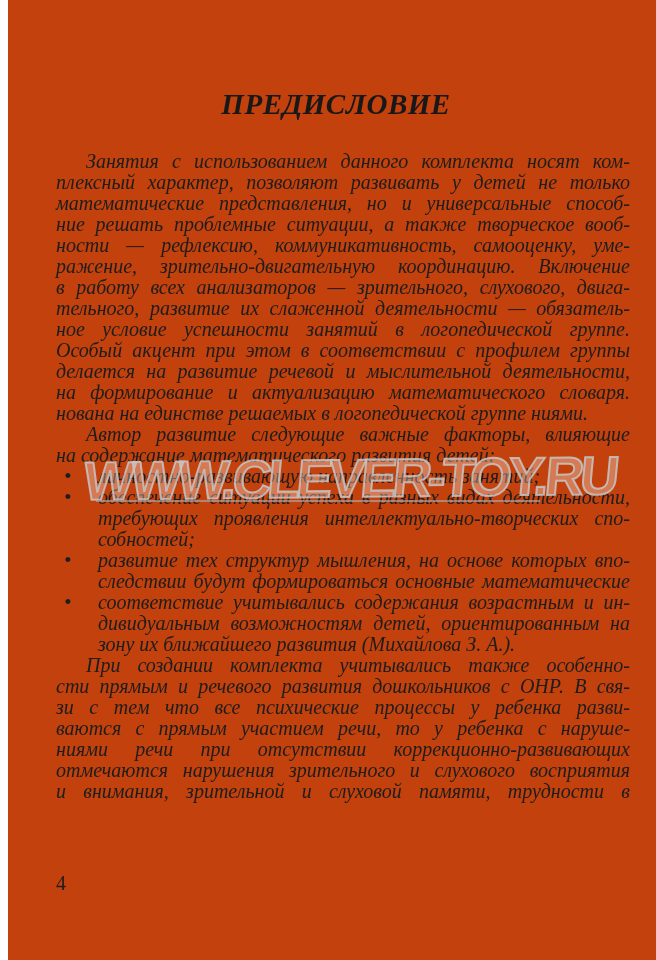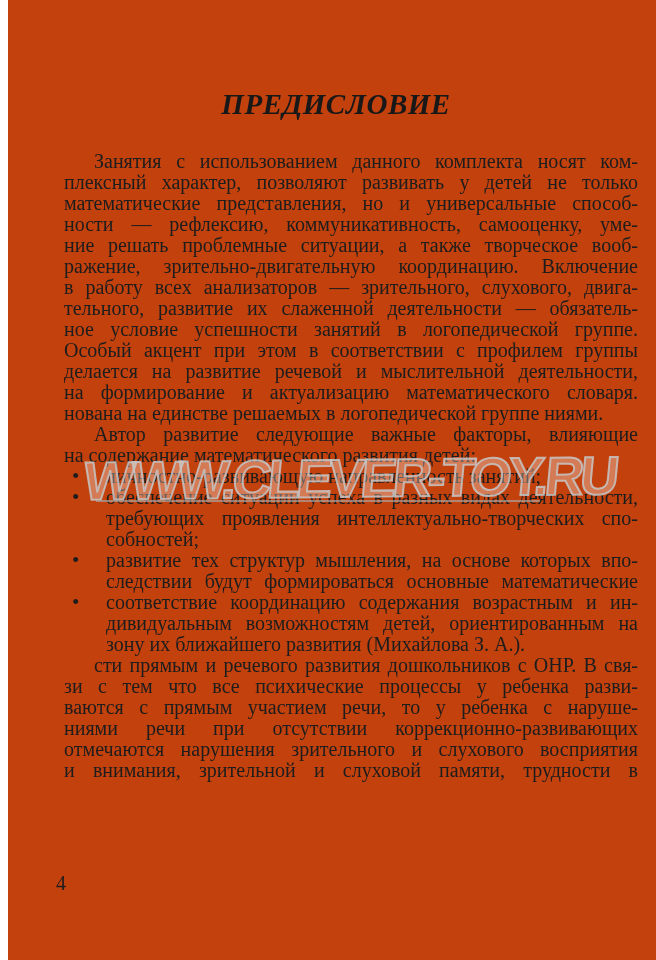--- a/index.html
+++ b/index.html
@@ -21,25 +21,26 @@
     font-size: 29px;
     line-height: 30px;
     font-weight: bold;
     font-style: italic;
     letter-spacing: 0.5px;
     color: #181818;
   }
   .body-text {
     position: absolute;
     top: 151px;
-    left: 56px;
+    left: 48px;
     width: 574px;
     font-size: 20px;
     line-height: 21px;
     color: #1d1d1d;
+    font-style: italic;
   }
   .block { margin: 0; }
   .line {
     text-align: justify;
     text-align-last: justify;
     height: 21px;
   }
   .line.plain { text-align-last: left; }
   .paragraph .line:first-child { text-indent: 30px; }
   .bullet { display: flex; }
@@ -92,22 +93,22 @@
 <body>
 
 <div class="page">
   <div class="title">ПРЕДИСЛОВИЕ</div>
 
   <div class="body-text">
       <div class="block paragraph">
         <div class="line">Занятия с использованием данного комплекта носят ком-</div>
         <div class="line">плексный характер, позволяют развивать у детей не только</div>
         <div class="line">математические представления, но и универсальные способ-</div>
+        <div class="line">ние решать проблемные ситуации, а также творческое вооб-</div>
         <div class="line">ности — рефлексию, коммуникативность, самооценку, уме-</div>
-        <div class="line">ние решать проблемные ситуации, а также творческое вооб-</div>
         <div class="line">ражение, зрительно-двигательную координацию. Включение</div>
         <div class="line">в работу всех анализаторов — зрительного, слухового, двига-</div>
         <div class="line">тельного, развитие их слаженной деятельности — обязатель-</div>
         <div class="line">ное условие успешности занятий в логопедической группе.</div>
         <div class="line">Особый акцент при этом в соответствии с профилем группы</div>
         <div class="line">делается на развитие речевой и мыслительной деятельности,</div>
         <div class="line">на формирование и актуализацию математического словаря.</div>
         <div class="line plain">нована на единстве решаемых в логопедической группе ниями.</div>
       </div>
       <div class="block paragraph">
@@ -131,26 +132,27 @@
       <div class="block bullet">
         <span class="marker">•</span>
         <div class="content">
           <div class="line">развитие тех структур мышления, на основе которых впо-</div>
           <div class="line">следствии будут формироваться основные математические</div>
         </div>
       </div>
       <div class="block bullet">
         <span class="marker">•</span>
         <div class="content">
-          <div class="line">соответствие координацию содержания возрастным и ин-</div>
+          <div class="line">соответствие учитывались содержания возрастным и ин-</div>
           <div class="line">дивидуальным возможностям детей, ориентированным на</div>
           <div class="line plain">зону их ближайшего развития (Михайлова З. А.).</div>
         </div>
       </div>
       <div class="block paragraph">
+        <div class="line">При создании комплекта учитывались также особенно-</div>
         <div class="line">сти прямым и речевого развития дошкольников с ОНР. В свя-</div>
         <div class="line">зи с тем что все психические процессы у ребенка разви-</div>
         <div class="line">ваются с прямым участием речи, то у ребенка с наруше-</div>
         <div class="line">ниями речи при отсутствии коррекционно-развивающих</div>
         <div class="line">отмечаются нарушения зрительного и слухового восприятия</div>
         <div class="line">и внимания, зрительной и слуховой памяти, трудности в</div>
       </div>
     </div>
 
   <div class="watermark">WWW.CLEVER-TOY.RU</div>

